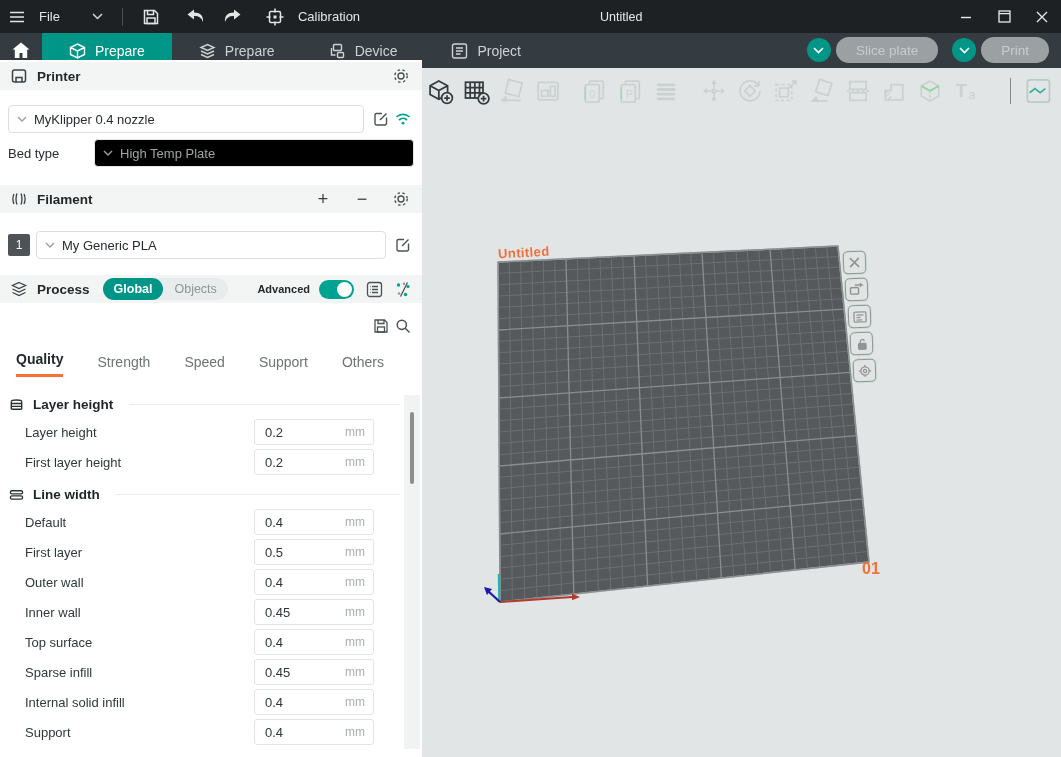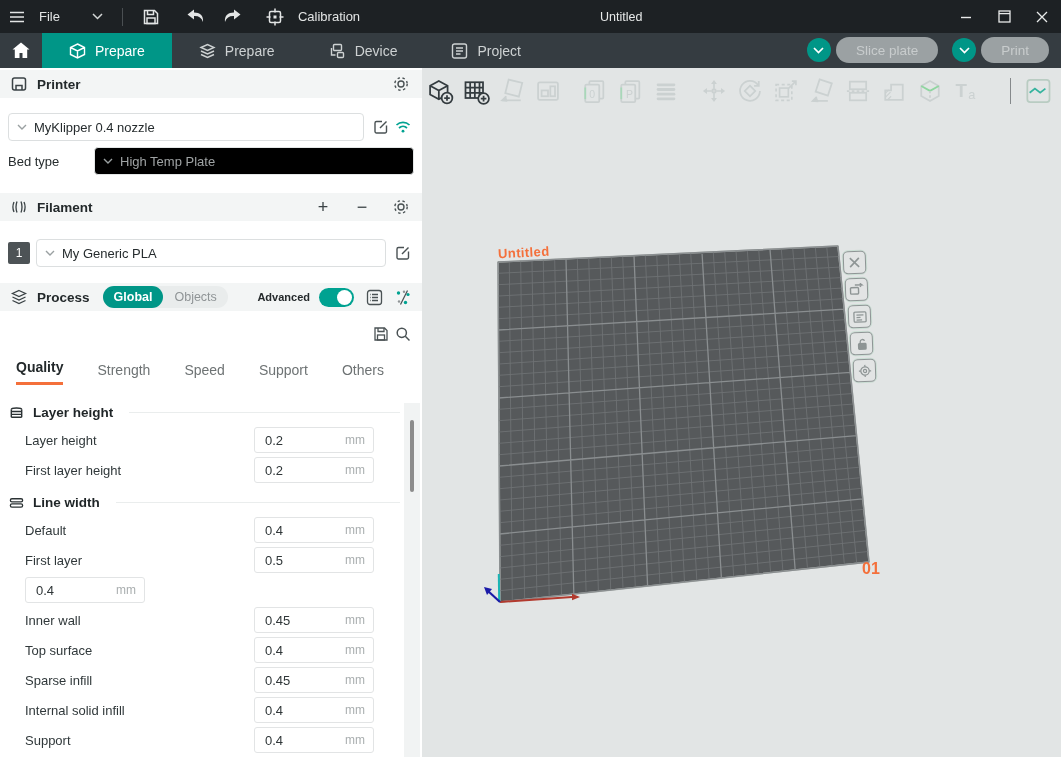--- a/index.html
+++ b/index.html
@@ -21,21 +21,21 @@
   .home-btn { width:42px; display:flex; align-items:center; justify-content:center; }
   .nav-tab { display:flex; align-items:center; gap:9px; padding:0 27px; }
   .nav-tab.active { background:#009687; color:#fff; }
   .nav-actions { position:absolute; right:12px; top:4px; display:flex; gap:14px; align-items:center; }
   .action-group { display:flex; align-items:center; gap:5px; }
   .chev-circle { width:24px; height:24px; border-radius:50%; background:#009687; display:flex; align-items:center; justify-content:center; color:#fff; }
   .action-pill { height:26px; border-radius:13px; background:#9ba1a3; color:#c8cccd; font-size:13.5px;
     display:flex; align-items:center; padding:0 20px; }
 
   
-  .panel { position:absolute; left:0; top:68px; width:422px; height:689px; background:#fff; overflow:hidden; }
+  .panel { position:absolute; left:0; top:60px; width:422px; height:689px; background:#fff; overflow:hidden; }
   .sec-header { height:28px; background:#f3f5f5; display:flex; align-items:center; padding:0 10px; gap:9px; }
   .sec-title { font-weight:bold; font-size:13.5px; color:#23292b; }
   .sec-spacer { flex:1; }
   .ghost-btn { background:none; border:none; display:flex; align-items:center; justify-content:center;
     width:22px; height:22px; color:#3a4245; font-size:17px; font-family:inherit; }
   .row { display:flex; align-items:center; padding:0 8px; }
   .select { height:28px; border:1px solid #dcdfe0; border-radius:4px; background:#fff; display:flex;
     align-items:center; gap:7px; padding:0 8px; font-size:13px; color:#262c2e; }
   .select .chev { color:#9aa0a1; display:flex; }
   .select.disabled { background:#000000; border-color:#e4e7e7; color:#9fa3a4; }
@@ -428,20 +428,21 @@
           </div>
         </div>
         <div class="setting-row">
           <span class="setting-label">First layer</span>
           <div class="value-box">
             <span class="val">0.5</span>
             <span class="unit">mm</span>
           </div>
         </div>
         <div class="setting-row">
+          <span class="setting-label">Outer wall</span>
           <div class="value-box">
             <span class="val">0.4</span>
             <span class="unit">mm</span>
           </div>
         </div>
         <div class="setting-row">
           <span class="setting-label">Inner wall</span>
           <div class="value-box">
             <span class="val">0.45</span>
             <span class="unit">mm</span>

